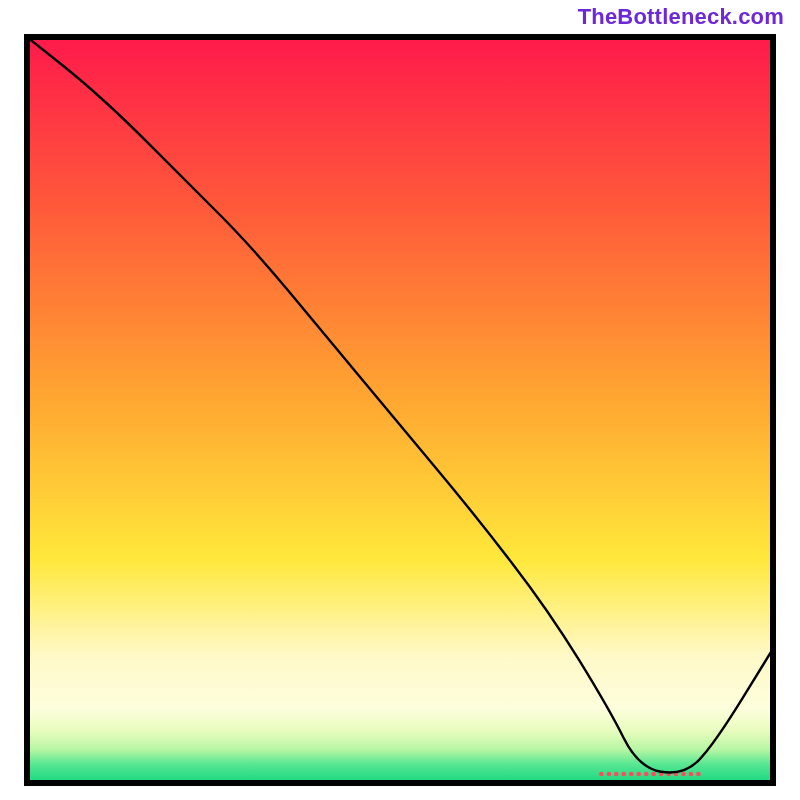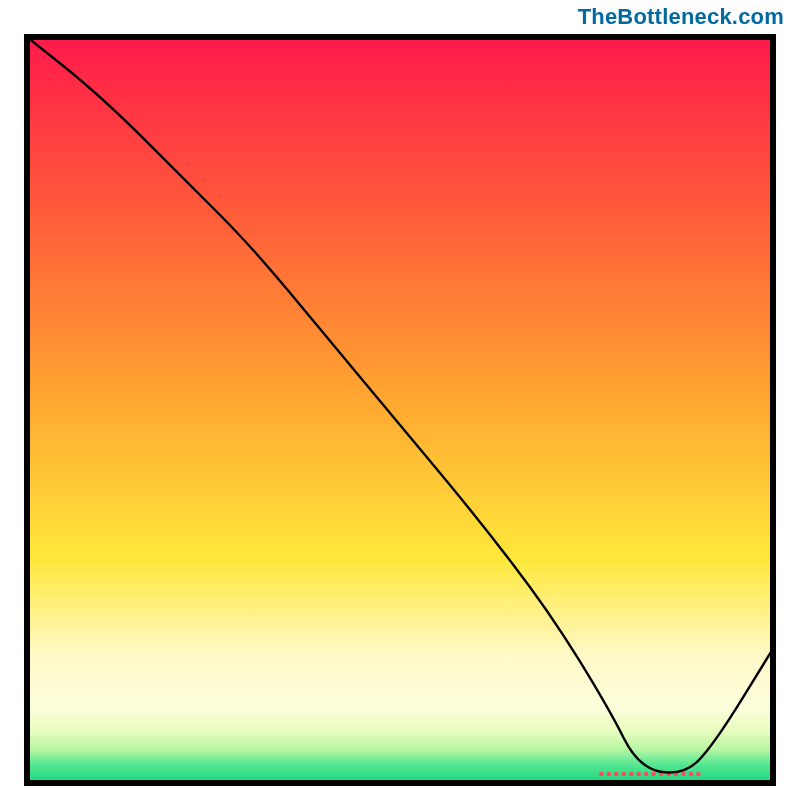--- a/index.html
+++ b/index.html
@@ -15,21 +15,21 @@
     position: relative;
     width: 800px;
     height: 800px;
   }
   .watermark {
     position: absolute;
     top: 4px;
     right: 16px;
     font-size: 22px;
     font-weight: 600;
-    color: #0369a1;
+    color: #6d28d9;
     letter-spacing: 0.2px;
   }
   .plot-wrap {
     position: absolute;
     left: 24px;
     top: 34px;
     width: 752px;
     height: 752px;
   }
   svg { display: block; }

